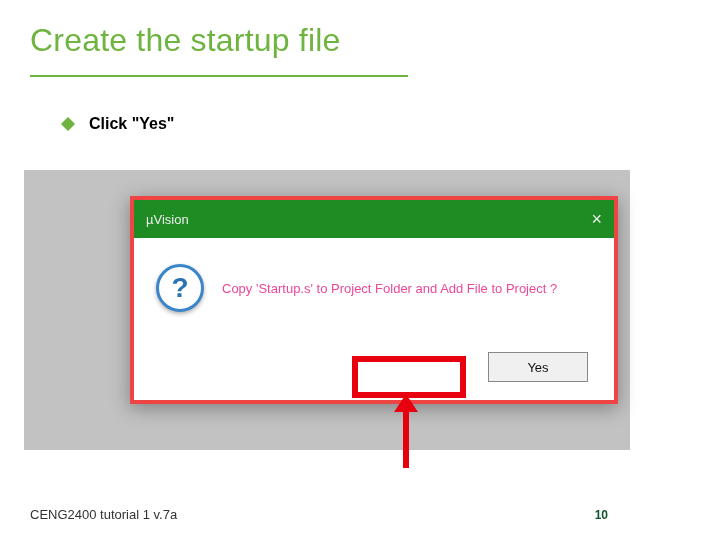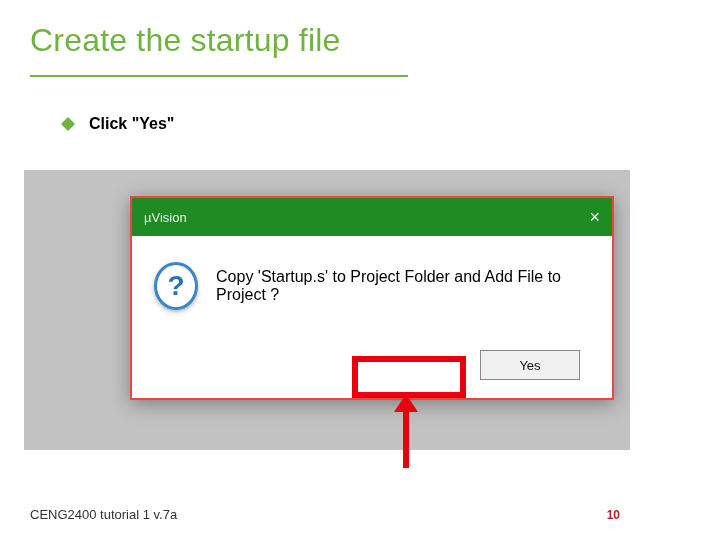--- a/index.html
+++ b/index.html
@@ -3,35 +3,35 @@
 <meta charset="utf-8">
 <style>
   html,body{margin:0;padding:0;width:720px;height:540px;background:#fff;font-family:"Segoe UI",Arial,sans-serif;overflow:hidden}
   .slide{position:relative;width:672px;height:540px;box-sizing:border-box}
   .title{position:absolute;left:30px;top:22px;font-size:32px;color:#6eb43f;font-weight:400;letter-spacing:0.2px}
   .title-underline{position:absolute;left:30px;top:75px;width:378px;height:2px;background:#6eb43f}
   .bullet-row{position:absolute;left:63px;top:115px;display:flex;align-items:center;gap:16px}
   .diamond{width:10px;height:10px;background:#6eb43f;transform:rotate(45deg)}
   .bullet-text{color:#000;font-weight:600;font-size:16px}
   .gray-area{position:absolute;left:24px;top:170px;width:606px;height:280px;background:#c2c2c2}
-  .dialog{position:absolute;left:130px;top:196px;width:480px;height:200px;background:#fff;border:2px solid #ef4444;box-shadow:0 4px 18px rgba(0,0,0,0.35)}
+  .dialog{position:absolute;left:130px;top:196px;width:480px;height:200px;background:#fff;border:4px solid #ef4444;box-shadow:0 4px 18px rgba(0,0,0,0.35)}
   .dlg-title{height:38px;background:#1e8b23;display:flex;align-items:center;justify-content:space-between;padding:0 12px}
   .dlg-title-text{color:#eee;font-size:13px}
   .dlg-close{color:#eee;font-size:18px;line-height:1}
   .dlg-body{display:flex;align-items:center;gap:18px;padding:26px 22px 10px 22px}
   .q-icon{width:42px;height:42px;border-radius:50%;background:#fff;border:3px solid #3a86c9;display:flex;align-items:center;justify-content:center;box-shadow:0 2px 4px rgba(0,0,0,0.3)}
   .q-mark{color:#2a73b3;font-size:28px;font-weight:700;line-height:1}
-  .dlg-msg{color:#000000;font-size:16px}
-  .dlg-buttons{position:absolute;right:32px;bottom:18px;display:flex;gap:10px}
+  .dlg-msg{color:#ec4899;font-size:13px}
+  .dlg-buttons{position:absolute;right:26px;bottom:18px;display:flex;gap:10px}
   .btn{width:98px;height:28px;background:#f0f0f0;border:1px solid #888;display:flex;align-items:center;justify-content:center;font-size:13px;color:#111}
   .highlight-box{position:absolute;left:352px;top:356px;width:114px;height:42px;border:6px solid #e8000f;box-sizing:border-box;pointer-events:none}
   .arrow-stem{position:absolute;left:403px;top:400px;width:6px;height:68px;background:#e8000f}
   .arrow-head{position:absolute;left:394px;top:394px;width:0;height:0;border-left:12px solid transparent;border-right:12px solid transparent;border-bottom:18px solid #e8000f}
   .footer-left{position:absolute;left:30px;bottom:18px;font-size:13px;color:#333}
-  .footer-right{position:absolute;right:52px;bottom:18px;font-size:12px;color:#b91c1c;font-weight:600}
+  .footer-right{position:absolute;right:64px;bottom:18px;font-size:12px;color:#14532d;font-weight:600}
 </style>
 </head>
 <body>
 
 <div class="slide">
 
   <div class="title">Create the startup file</div>
   <div class="title-underline"></div>
 
   <div class="bullet-row">

